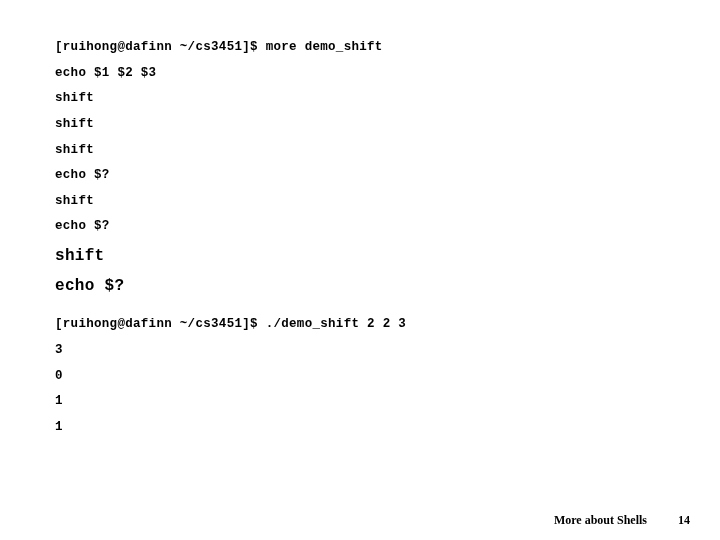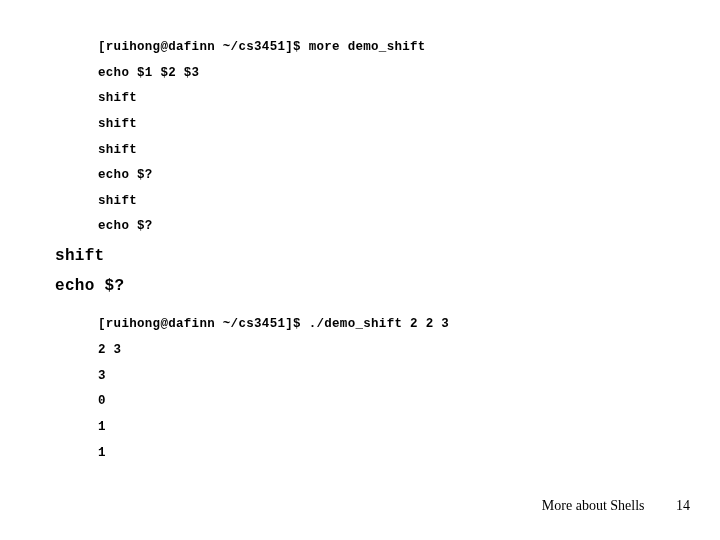--- a/index.html
+++ b/index.html
@@ -15,40 +15,39 @@
       color: #000000;
       position: relative;
       padding: 35px 55px;
     }
     .line {
       font-size: 12.5px;
       font-weight: bold;
       line-height: 2.05;
       white-space: pre;
       letter-spacing: 0.3px;
-      margin-left: 43px;
     }
     .line-large {
       font-size: 16px;
       font-weight: bold;
       line-height: 1.7;
       white-space: pre;
       letter-spacing: 0.3px;
       margin-top: 3px;
     }
     .spacer {
       height: 12px;
     }
     .footer {
       position: absolute;
-      bottom: 26px;
+      bottom: 12px;
       right: 30px;
       font-family: Georgia, "Times New Roman", serif;
-      font-size: 14px;
-      font-weight: normal;
+      font-size: 12px;
+      font-weight: bold;
     }
     .page-num {
       display: inline-block;
       margin-left: 28px;
     }
   </style>
 </head>
 <body>
 
 <div>
@@ -61,21 +60,20 @@
   <div class="line">shift</div>
   <div class="line">echo $?</div>
   <div class="line-large">shift</div>
   <div class="line-large">echo $?</div>
 </div>
 
 <div class="spacer"></div>
 
 <div>
   <div class="line">[ruihong@dafinn ~/cs3451]$ ./demo_shift 2 2 3</div>
-  <div class="line">2 3</div>
   <div class="line">3</div>
   <div class="line">0</div>
   <div class="line">1</div>
   <div class="line">1</div>
 </div>
 
 <div class="footer">
   <span>More about Shells</span>
   <span class="page-num">14</span>
 </div>

